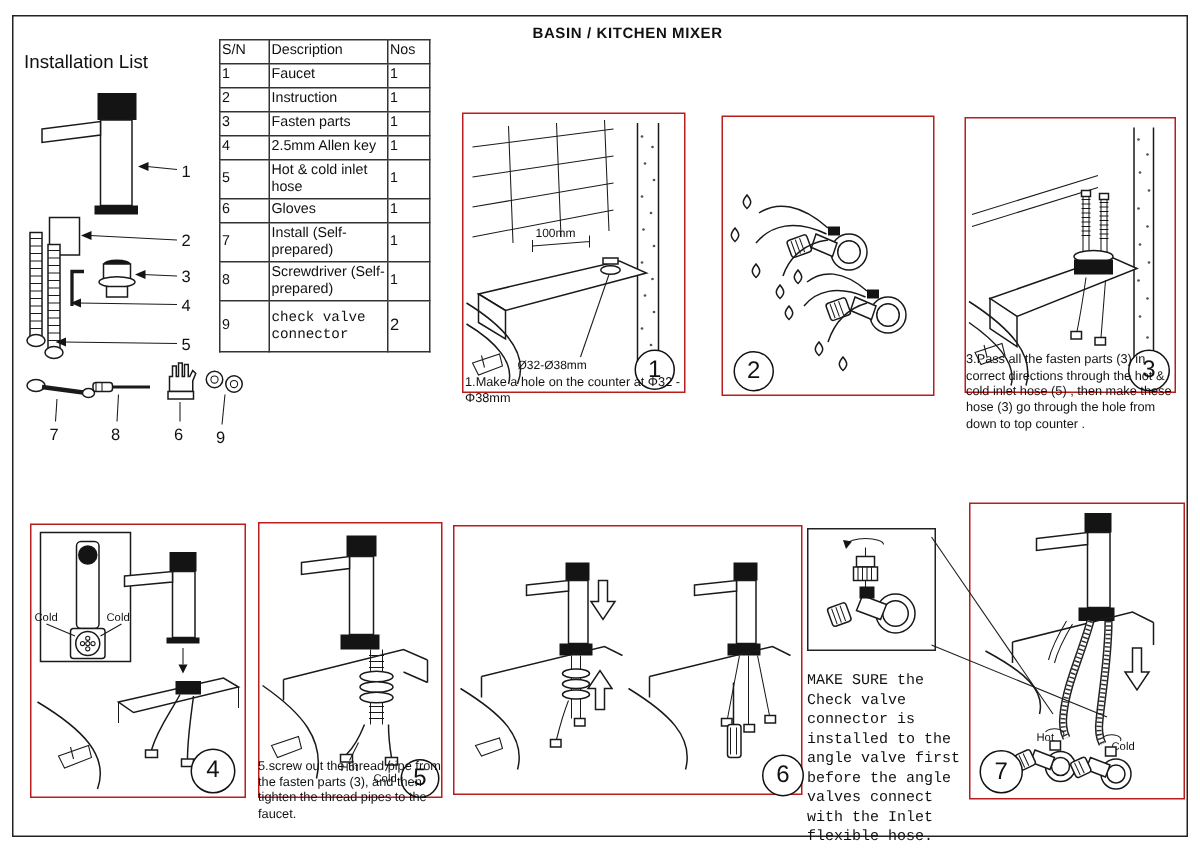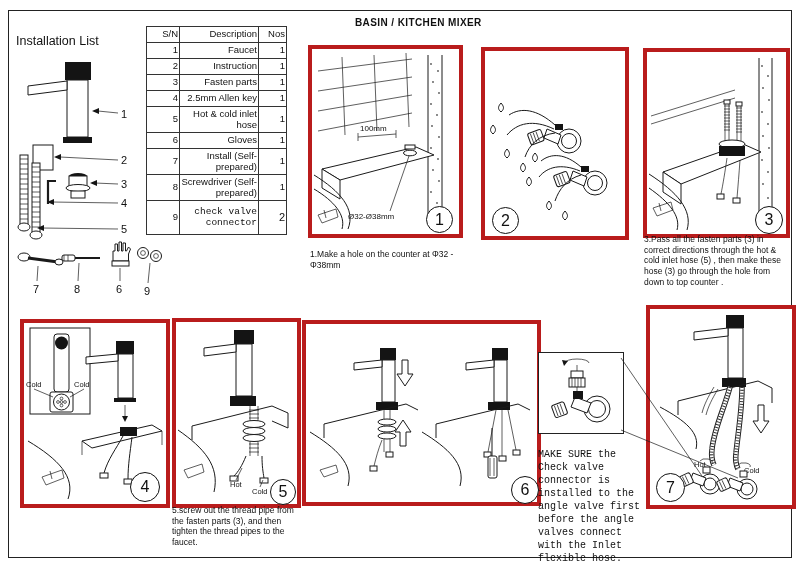--- a/index.html
+++ b/index.html
@@ -2,27 +2,27 @@
 <html><head>
 <meta charset="utf-8">
 <style>
   html,body{margin:0;padding:0;background:#f4f4f4;}
   #sheet{position:relative;width:800px;height:566px;background:#fff;
          font-family:"Liberation Sans",sans-serif;color:#111;overflow:hidden;}
   .page-border{position:absolute;left:8px;top:10px;width:782px;height:546px;
                border:1.5px solid #222;}
   .install-title{position:absolute;left:16px;top:34px;font-size:12.5px;font-weight:normal;}
   .main-title{position:absolute;left:355px;top:17px;font-size:10px;font-weight:bold;letter-spacing:.4px;}
-  .panel{position:absolute;border:4px solid #b91c1c;background:#fff;}
+  .panel{position:absolute;border:1px solid #b91c1c;background:#fff;margin-top:30px;}
   .caption{position:absolute;font-size:8.5px;line-height:1.25;color:#111;}
   .step-circle{position:absolute;border:1.4px solid #111;border-radius:50%;background:#fff;
                display:flex;align-items:center;justify-content:center;font-size:16px;color:#111;}
   table.parts-table{position:absolute;left:146px;top:26px;width:140px;border-collapse:collapse;
                     table-layout:fixed;background:#fff;}
-  .parts-table td{border:1px solid #333;font-size:9.5px;text-align:right;padding:0 1px;line-height:1.1;}
+  .parts-table td{border:1px solid #333;font-size:9.5px;text-align:left;padding:0 1px;line-height:1.1;}
   .parts-table .hdr{font-size:9.5px;}
   .h16{height:16px}.h26{height:26px}.h34{height:34px}
   .row9-desc{font-family:"Liberation Mono","DejaVu Sans Mono",monospace;font-size:11.5px;line-height:1.15;}
   .note-box{position:absolute;left:538px;top:352px;width:84px;height:80px;border:1px solid #222;background:#fff;}
   .note-text{position:absolute;left:538px;top:436px;width:106px;
              font-family:"Liberation Mono","DejaVu Sans Mono",monospace;
              font-size:10px;line-height:1.3;color:#111;margin-top:12px;}
   .overlay{position:absolute;left:535px;top:348px;z-index:5;pointer-events:none;}
   svg{display:block;}
   svg text{fill:#111;font-family:"Liberation Sans",sans-serif;}

